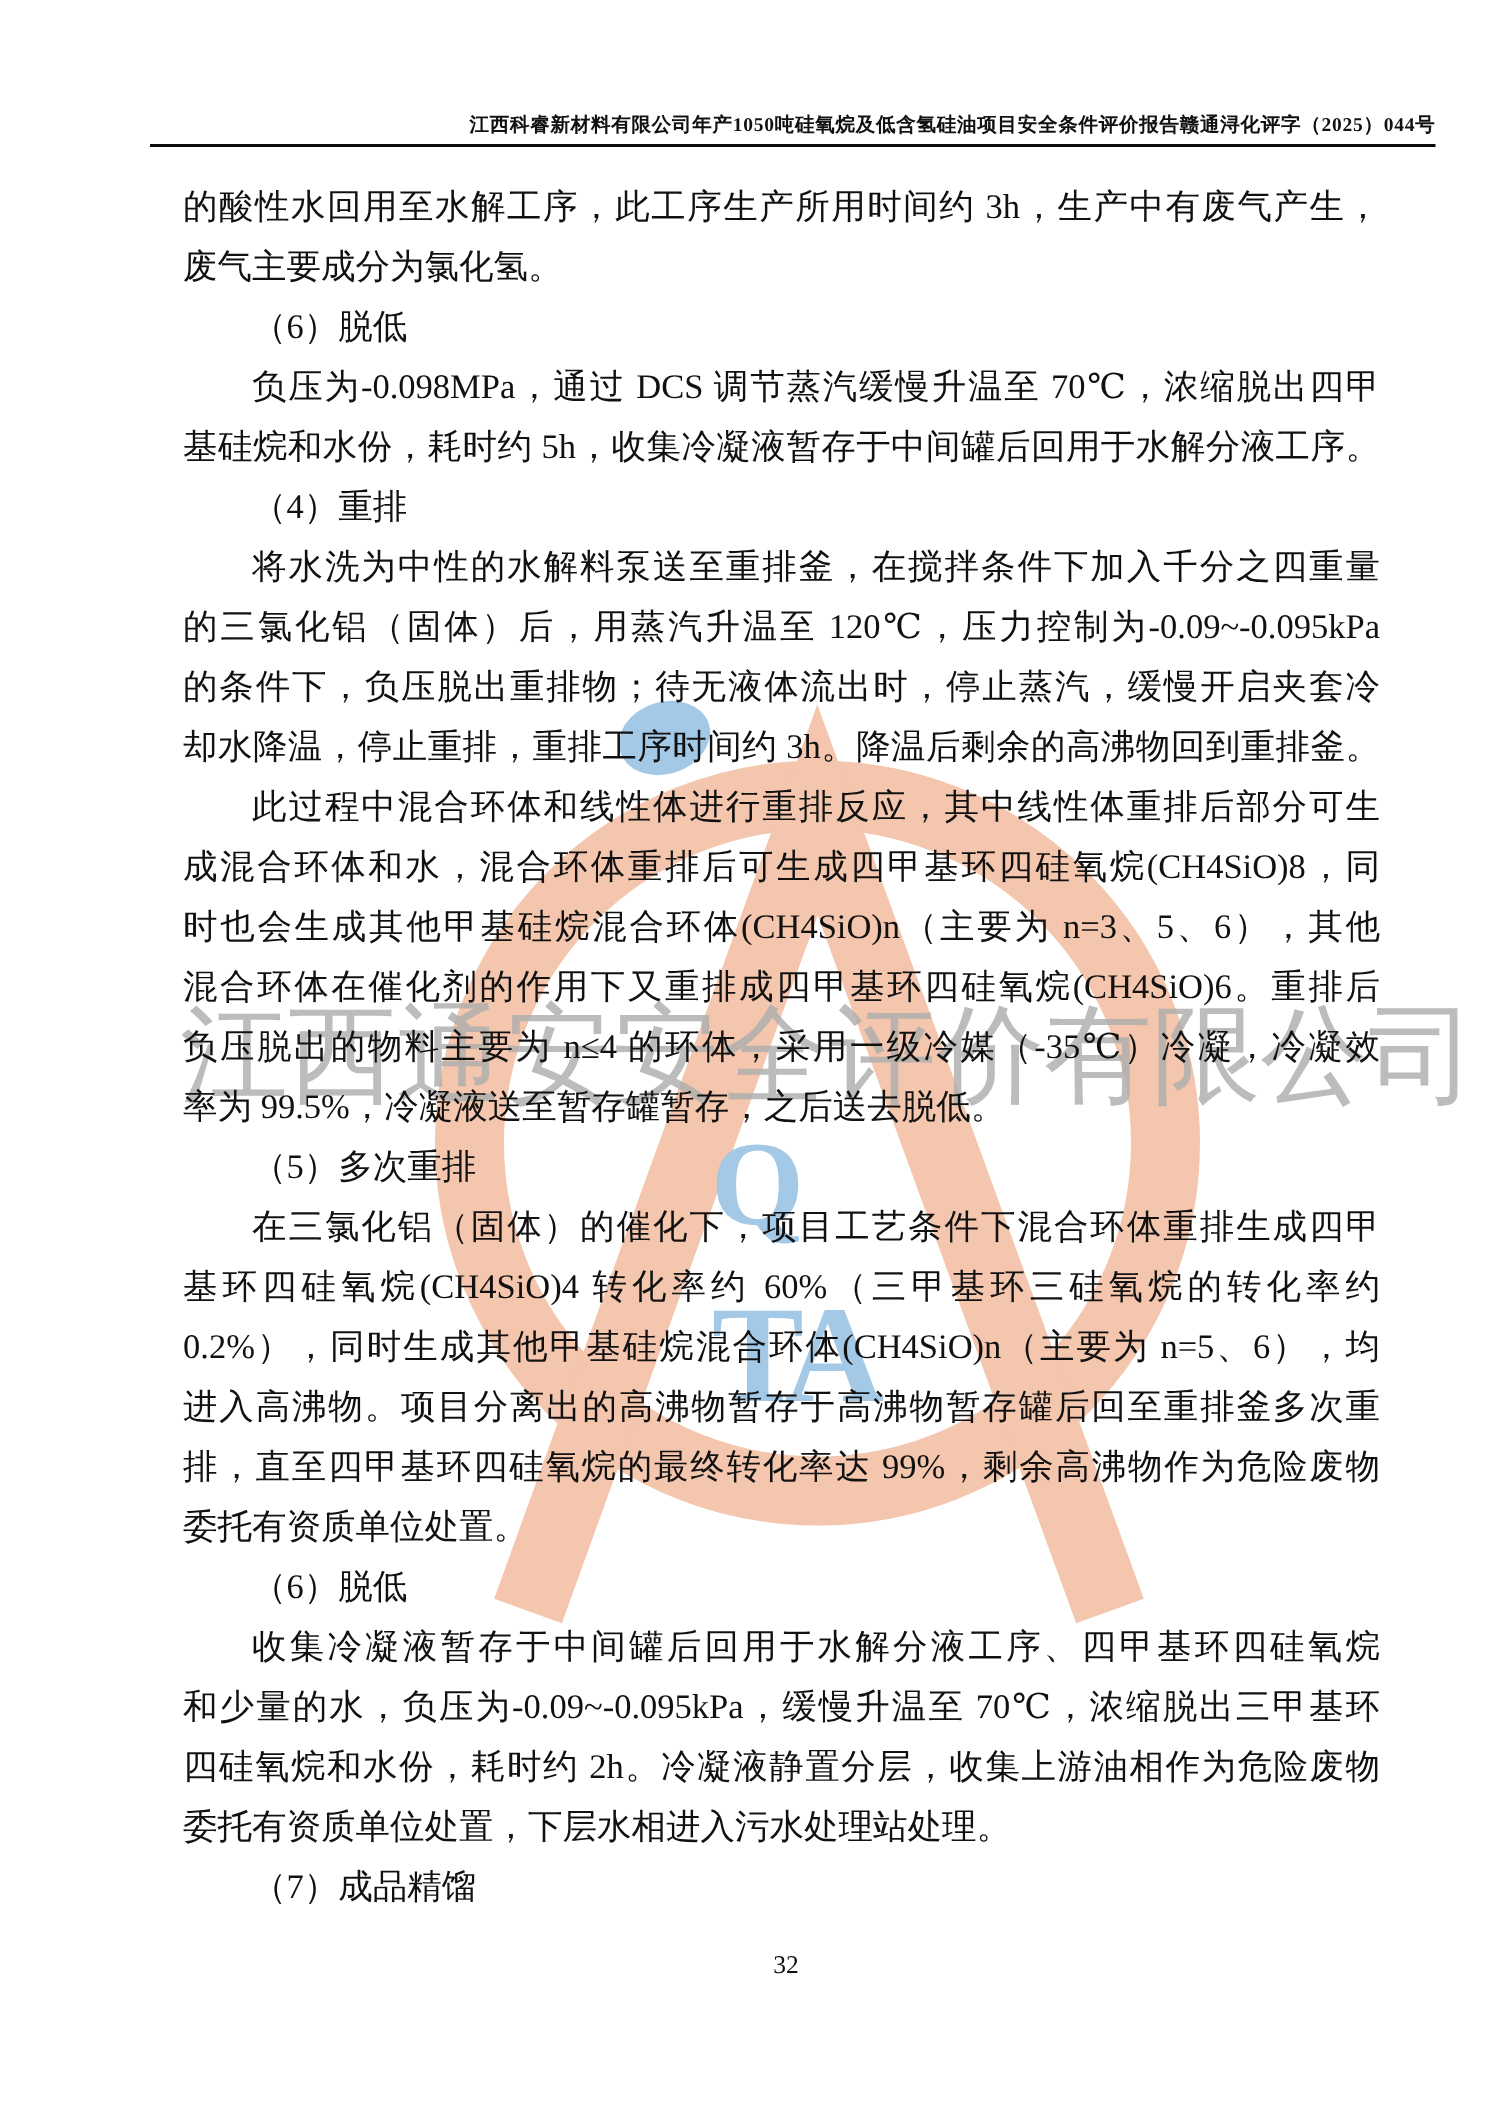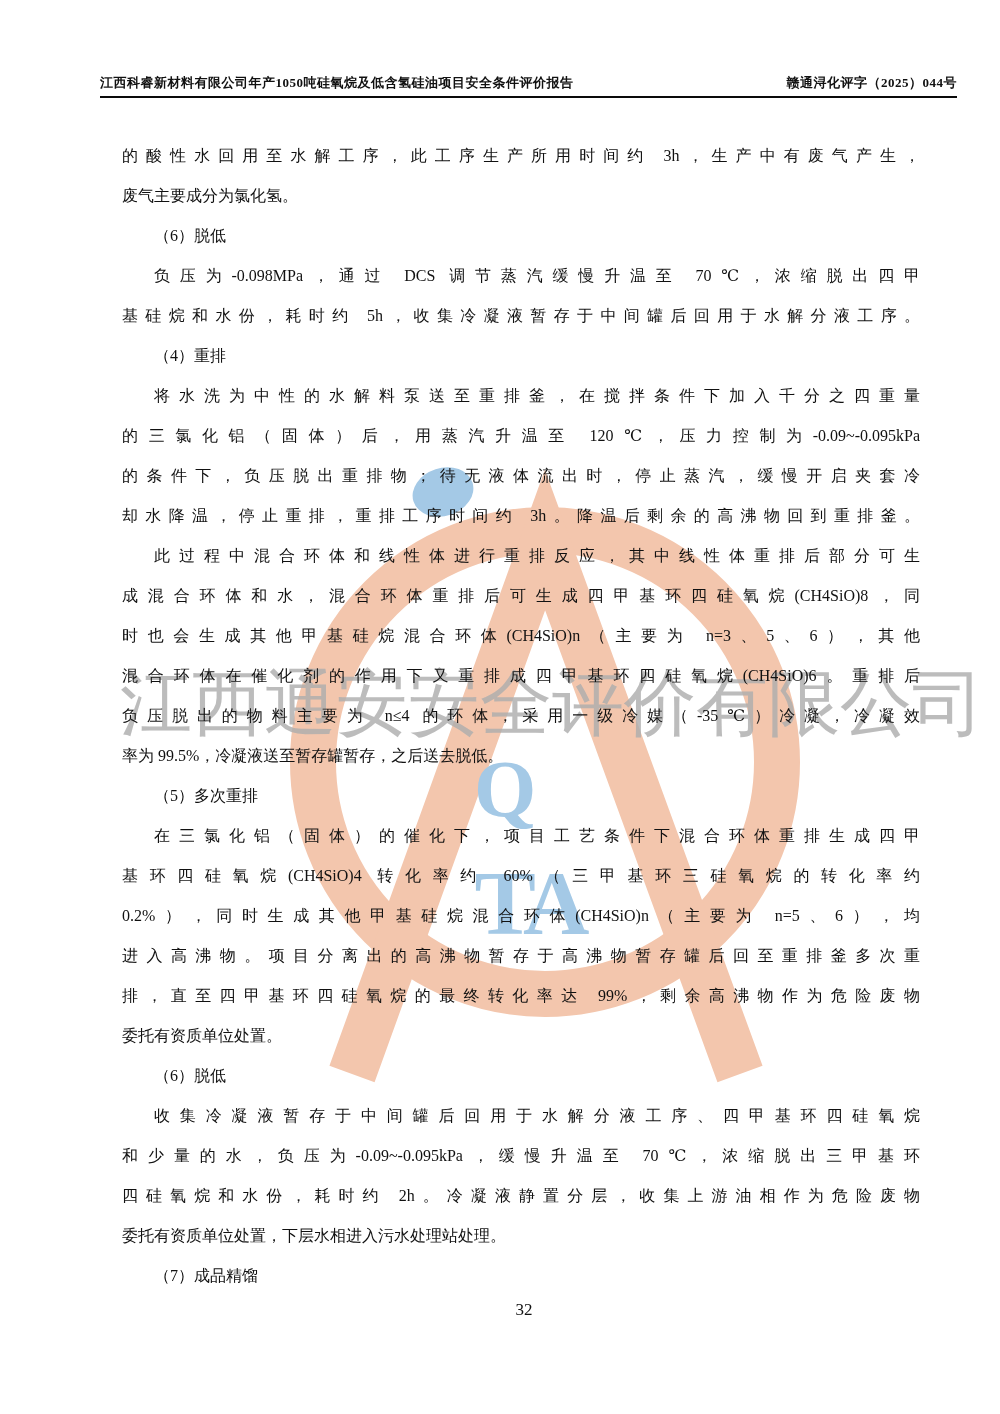--- a/index.html
+++ b/index.html
@@ -12,21 +12,21 @@
     font-family:"Liberation Serif","DejaVu Serif",serif;
     color:#111;
   }
 
   
   .header{
     position:absolute;
     left:100px;top:74px;
     width:857px;
     display:flex;
-    justify-content:space-between;
+    justify-content:flex-end;
     align-items:flex-end;
     border-bottom:2px solid #0a0a0a;
     padding-bottom:4px;
     font-size:13px;
     font-weight:bold;
     letter-spacing:0.5px;
     white-space:nowrap;
   }
 
   
@@ -49,24 +49,24 @@
     color:#aeaeae;
     opacity:0.82;
     font-weight:normal;
     pointer-events:none;
     white-space:nowrap;
   }
 
   
   .body-text{
     position:absolute;
-    left:122px;top:136px;
+    left:122px;top:118px;
     width:798px;
     z-index:3;
-    font-size:16px;
+    font-size:23px;
     line-height:40px;
   }
   .body-line{
     height:40px;
     overflow:hidden;
     text-align:left;
   }
   .body-line.justify{
     text-align:justify;
     text-align-last:justify;

